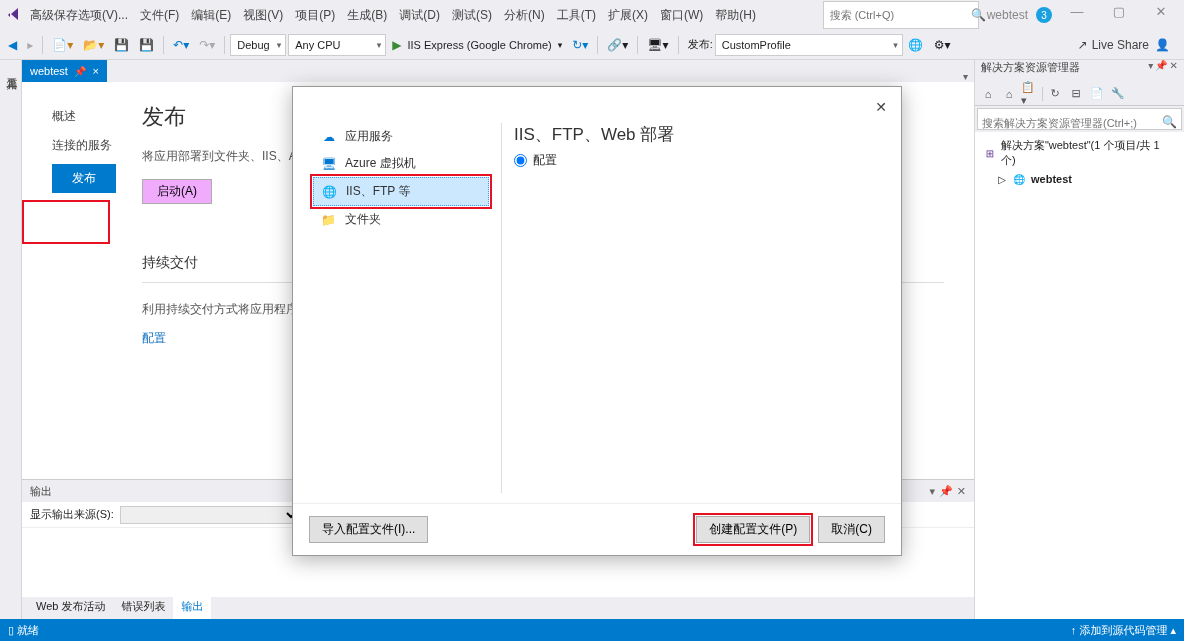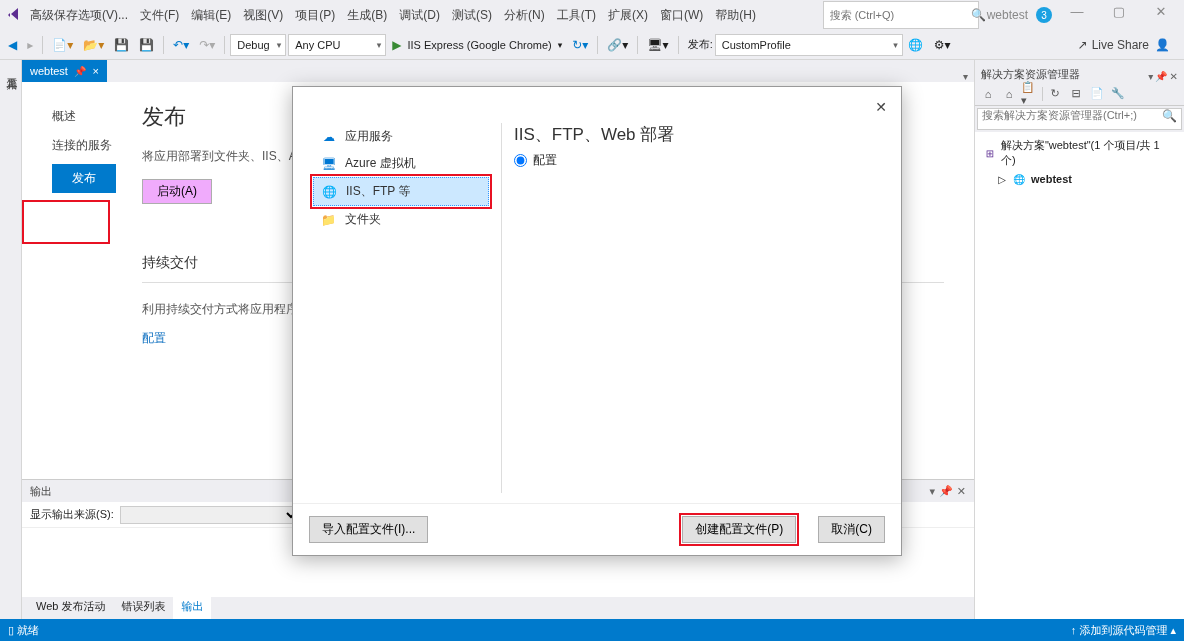--- a/index.html
+++ b/index.html
@@ -60,25 +60,25 @@
     .output-pin { margin-left: auto; display: flex; gap: 4px; color: #666; }
     .output-tb { height: 26px; padding: 0 8px; display: flex; align-items: center; gap: 6px; border-bottom: 1px solid #eee; font-size: 11px; }
     .output-src { width: 180px; height: 18px; border: 1px solid #ccc; }
     .output-body { flex: 1; background: #fff; }
     .output-tabs { height: 22px; background: #eeeef2; display: flex; padding: 0 6px; font-size: 11px; }
     .output-tab { padding: 2px 8px; cursor: pointer; }
     .output-tab.active { background: #fff; color: #007acc; }
     
     
     .right-panel { width: 210px; background: #eeeef2; border-left: 1px solid #d6d6d6; display: flex; flex-direction: column; }
-    .rp-header { height: 22px; padding: 0 6px; display: flex; align-items: flex-end; font-size: 11px; color: #444; }
+    .rp-header { height: 22px; padding: 0 6px; display: flex; align-items: flex-start; font-size: 11px; color: #444; }
     .rp-header-icons { margin-left: auto; display: flex; gap: 2px; color: #666; font-size: 10px; }
     .rp-toolbar { height: 24px; padding: 0 4px; display: flex; align-items: center; gap: 3px; border-bottom: 1px solid #ccc; }
     .rp-tb-icon { width: 18px; height: 18px; display: flex; align-items: center; justify-content: center; cursor: pointer; color: #555; font-size: 11px; }
-    .rp-search { height: 22px; margin: 2px; border: 1px solid #ccc; background: #fff; display: flex; align-items: flex-start; padding: 0 4px; }
+    .rp-search { height: 22px; margin: 2px; border: 1px solid #ccc; background: #fff; display: flex; align-items: flex-end; padding: 0 4px; }
     .rp-search input { border: none; flex: 1; outline: none; font-size: 11px; }
     .rp-tree { flex: 1; background: #fff; padding: 4px; font-size: 11px; }
     .tree-item { padding: 2px 4px; display: flex; align-items: center; gap: 4px; cursor: pointer; }
     .tree-icon { width: 14px; height: 14px; display: inline-flex; align-items: center; justify-content: center; font-size: 10px; }
     
     
     .status-bar { position: absolute; bottom: 0; left: 0; right: 0; height: 22px; background: #007acc; color: #fff; display: flex; align-items: center; padding: 0 8px; font-size: 11px; }
     .status-right { margin-left: auto; display: flex; align-items: center; gap: 6px; }
     
     
@@ -89,21 +89,21 @@
     .dialog-cols { display: flex; flex: 1; }
     .dialog-nav { width: 176px; }
     .dn-item { padding: 5px 8px; display: flex; align-items: center; gap: 8px; cursor: pointer; font-size: 12px; color: #333; }
     .dn-item.selected { background: #cce8ff; border: 1px dotted #3399ff; }
     .dn-icon { width: 16px; height: 16px; display: inline-flex; align-items: center; justify-content: center; }
     .dialog-sep { width: 1px; background: #ddd; margin: 0 12px; }
     .dialog-main { flex: 1; }
     .dm-title { font-size: 17px; font-weight: 400; color: #333; margin-bottom: 6px; }
     .dm-sub { font-size: 11px; color: #666; margin-bottom: 18px; }
     .radio-row { display: flex; align-items: center; gap: 6px; font-size: 12px; }
-    .dialog-footer { padding: 12px 16px; display: flex; gap: 22px; border-top: 1px solid #eee; }
+    .dialog-footer { padding: 12px 16px; display: flex; gap: 8px; border-top: 1px solid #eee; }
     .dlg-btn { padding: 4px 12px; border: 1px solid #adadad; background: #e1e1e1; cursor: pointer; font-size: 12px; }
     .footer-spacer { flex: 1; }
     
     .red-highlight { outline: 2px solid #e81123; outline-offset: 1px; }
   </style>
 </head>
 <body>
 
 <div class="title-bar">
   <div class="vs-logo">

